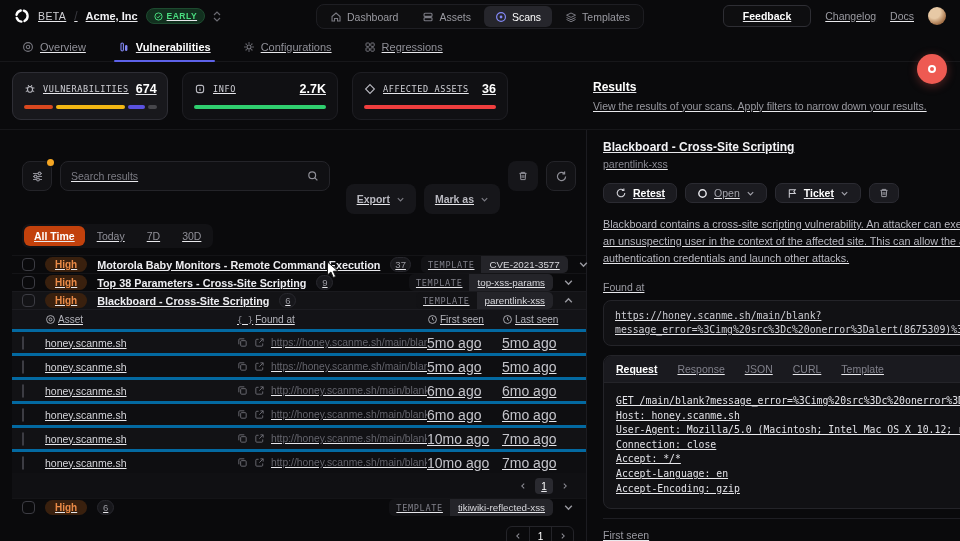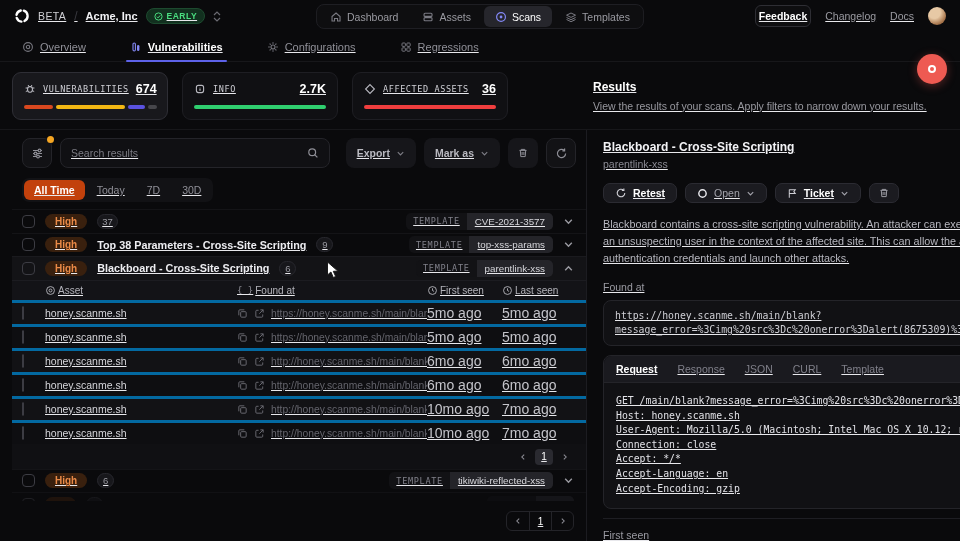--- a/index.html
+++ b/index.html
@@ -15,26 +15,26 @@
   .slash { color:#3a3a40; font-size:12px; }
   .org { color:#f1f1f4; font-weight:700; font-size:11px; }
   .early { display:flex; align-items:center; gap:4px; background:#12301f; border:1px solid #1d4a2f; color:#4ade80; font-size:8.5px; font-weight:700; letter-spacing:.5px; padding:2px 7px; border-radius:999px; }
   .sorter { color:#6b6b72; display:flex; flex-direction:column; gap:1px; cursor:pointer; }
   .tb-center { position:absolute; left:50%; top:4px; transform:translateX(-50%); display:flex; align-items:center; gap:2px; background:#0e0e10; border:1px solid #1e1e23; border-radius:8px; padding:2px; height:25px; }
   .tb-nav { display:flex; align-items:center; gap:5px; padding:0 11px; height:21px; color:#9a9aa1; font-size:10.5px; border-radius:6px; cursor:pointer; }
   .tb-nav.active { background:#26262c; color:#fff; }
   .tb-nav.active .nicon { color:#8388f5; }
   .nicon { color:#7a7a82; }
   .tb-right { margin-left:auto; display:flex; align-items:center; gap:14px; }
-  .feedback { border:1px solid #2e2e34; border-radius:6px; padding:4px 3px; color:#fff; font-weight:700; font-size:10.5px; background:#0e0e10; cursor:pointer; }
+  .feedback { border:1px solid #2e2e34; border-radius:6px; padding:4px 19px; color:#fff; font-weight:700; font-size:10.5px; background:#0e0e10; cursor:pointer; }
   .tb-link { color:#9a9aa1; font-size:10.5px; cursor:pointer; }
   .avatar { width:18px; height:18px; border-radius:50%; background:radial-gradient(circle at 35% 30%, #e7c9a5 0 35%, #a8764d 70%, #6e4427 100%); cursor:pointer; }
 
   
-  .subnav { height:30px; display:flex; align-items:stretch; gap:20px; padding:0 10px; border-bottom:1px solid #17171a; }
+  .subnav { height:30px; display:flex; align-items:stretch; gap:8px; padding:0 10px; border-bottom:1px solid #17171a; }
   .sn-item { position:relative; display:flex; align-items:center; gap:6px; padding:0 12px; color:#8f8f97; font-size:11px; cursor:pointer; }
   .sn-item.active { color:#fff; font-weight:700; }
   .sn-item.active .snicon { color:#8388f5; }
   .sn-item.active::after { content:""; position:absolute; left:8px; right:8px; bottom:-1px; height:2px; background:#5d62e9; border-radius:2px; }
   .snicon { color:#76767e; }
 
   
   .statsrow { height:68px; display:flex; align-items:center; padding:0 12px; border-bottom:1px solid #17171a; position:relative; }
   .cards { display:flex; gap:14px; }
   .card { width:156px; height:48px; border-radius:9px; padding:9px 11px 8px; background:#101013; border:1px solid #1e1e23; cursor:pointer; }
@@ -58,21 +58,21 @@
   .right { flex:1; padding:10px 14px 0 16px; }
 
   
   .toolbar { display:flex; align-items:center; gap:8px; padding:8px 10px 6px; }
   .iconbtn { width:30px; height:30px; border-radius:8px; border:1px solid #242429; background:#121215; display:flex; align-items:center; justify-content:center; color:#8f8f97; cursor:pointer; position:relative; flex:0 0 auto; }
   .dot { position:absolute; top:-3px; right:-3px; width:7px; height:7px; background:#f5a623; border-radius:50%; }
   .search { width:303px; height:30px; background:#101013; border:1px solid #242429; border-radius:8px; display:flex; align-items:center; padding:0 10px; gap:8px; }
   .search input { flex:1; background:transparent; border:0; outline:0; color:#d8d8dd; font-size:10.5px; font-family:"Liberation Sans", sans-serif; }
   .search input::placeholder { color:#7c7c84; }
   .spacer { flex:1; }
-  .dd { height:30px; display:flex; align-items:center; gap:6px; padding:0 11px; background:#16161a; border-radius:8px; color:#b9b9c0; font-size:10.5px; font-weight:700; cursor:pointer; flex:0 0 auto; }
+  .dd { height:30px; display:flex; align-items:center; gap:6px; padding:0 11px; background:#16161a; border-radius:8px; color:#b9b9c0; font-size:10.5px; font-weight:700; cursor:pointer; flex:0 0 auto;margin-top:46px; }
   .dd .chev { color:#7c7c84; }
 
   
   .timetabs { display:flex; align-items:center; gap:2px; margin:4px 0 0 10px; background:#121215; border-radius:7px; padding:2px; width:max-content; }
   .tt { padding:4px 10px; border-radius:6px; color:#8f8f97; font-size:10.5px; cursor:pointer; }
   .tt.active { background:#c2410c; color:#fff; font-weight:700; }
 
   
   .vrow { height:24px; display:flex; align-items:center; gap:10px; padding:0 12px 0 10px; border-top:1px solid #141417; cursor:pointer; }
   .vrow.first { margin-top:7px; }
@@ -366,20 +366,21 @@
       <div class="timetabs">
         <span class="tt active">All Time</span>
         <span class="tt">Today</span>
         <span class="tt">7D</span>
         <span class="tt">30D</span>
       </div>
 
       <div class="vrow first">
         <span class="cbx"></span>
         <span class="sev">High</span>
+        <span class="vtitle">Motorola Baby Monitors - Remote Command Execution</span>
         <span class="vcount">37</span>
         <span class="tchip">
           <span class="tl">TEMPLATE</span>
           <span class="tv">CVE-2021-3577</span>
         </span>
         <span class="vchev">
             <svg width="11" height="11" viewBox="0 0 10 10">
               <polyline points="2,3.5 5,6.5 8,3.5" fill="none" stroke="currentColor" stroke-width="1.3"></polyline>
             </svg>
           </span>

